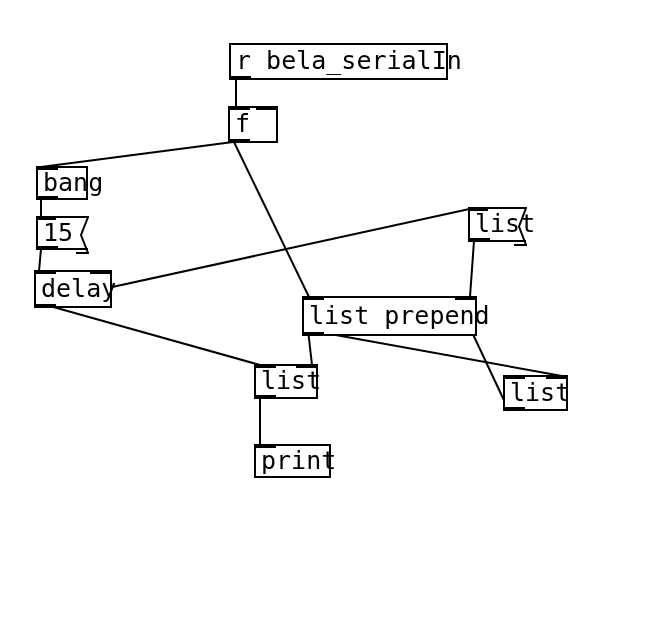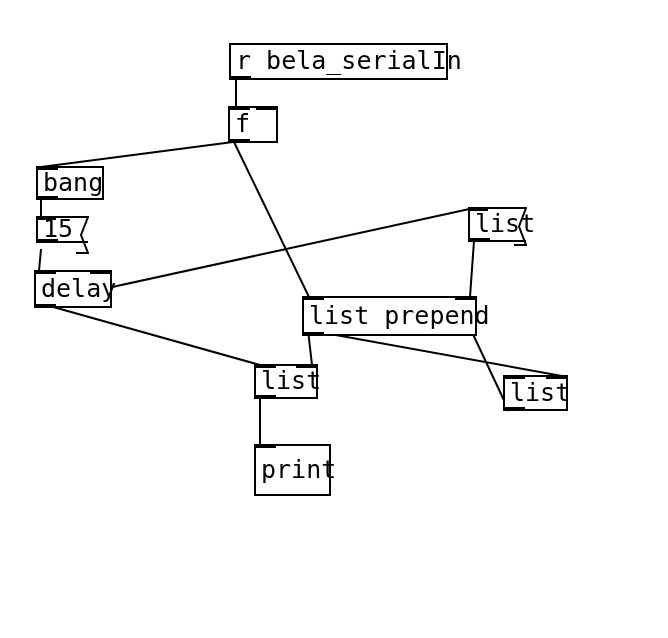--- a/index.html
+++ b/index.html
@@ -80,25 +80,25 @@
       <line x1="39" y1="303" x2="474" y2="208" stroke="#000000" stroke-width="2"></line>
       <line x1="39" y1="303" x2="260" y2="365" stroke="#000000" stroke-width="2"></line>
       <line x1="474" y1="241" x2="470" y2="297" stroke="#000000" stroke-width="2"></line>
       <line x1="308" y1="330" x2="312" y2="365" stroke="#000000" stroke-width="2"></line>
       <line x1="308" y1="330" x2="562" y2="376" stroke="#000000" stroke-width="2"></line>
       <line x1="471" y1="330" x2="509" y2="411" stroke="#000000" stroke-width="2"></line>
       <line x1="260" y1="398" x2="260" y2="445" stroke="#000000" stroke-width="2"></line>
     </svg>
 <div class="pdbox" style="left: 229px; top: 43px; width: 219px; height: 37px;"><span class="lbl">r bela_serialIn</span><span class="nub out l" style="width: 22px;"></span></div>
     <div class="pdbox" style="left: 228px; top: 106px; width: 50px; height: 37px;"><span class="lbl">f</span><span class="nub in l" style="width: 22px;"></span><span class="nub in r" style="width: 22px;"></span><span class="nub out l" style="width: 22px;"></span></div>
-    <div class="pdbox" style="left: 36px; top: 166px; width: 68px; height: 34px;"><span class="lbl">bang</span><span class="nub in l" style="width: 22px;"></span><span class="nub out l" style="width: 22px;"></span></div>
-    <div class="pdbox pdmsg" style="left: 36px; top: 216px; width: 52px; height: 27px;"><span class="lbl">15</span><svg class="flag" viewBox="0 0 14 38" preserveAspectRatio="none">
+    <div class="pdbox" style="left: 36px; top: 166px; width: 52px; height: 34px;"><span class="lbl">bang</span><span class="nub in l" style="width: 22px;"></span><span class="nub out l" style="width: 22px;"></span></div>
+    <div class="pdbox pdmsg" style="left: 36px; top: 216px; width: 52px; height: 34px;"><span class="lbl">15</span><svg class="flag" viewBox="0 0 14 38" preserveAspectRatio="none">
         <path d="M1,1 L13,1 L6,19 L13,37 L1,37" fill="none" stroke="#000000" stroke-width="2"></path>
       </svg><span class="nub in l" style="width: 20px;"></span><span class="nub out l" style="width: 22px;"></span></div>
     <div class="pdbox" style="left: 34px; top: 270px; width: 78px; height: 38px;"><span class="lbl">delay</span><span class="nub in l" style="width: 22px;"></span><span class="nub in r" style="width: 22px;"></span><span class="nub out l" style="width: 22px;"></span></div>
     <div class="pdbox pdmsg" style="left: 468px; top: 207px; width: 58px; height: 35px;"><span class="lbl">list</span><svg class="flag" viewBox="0 0 14 39" preserveAspectRatio="none">
         <path d="M1,1 L13,1 L6,19.5 L13,38 L1,38" fill="none" stroke="#000000" stroke-width="2"></path>
       </svg><span class="nub in l" style="width: 20px;"></span><span class="nub out l" style="width: 22px;"></span></div>
     <div class="pdbox" style="left: 302px; top: 296px; width: 175px; height: 40px;"><span class="lbl">list prepend</span><span class="nub in l" style="width: 22px;"></span><span class="nub in r" style="width: 22px;"></span><span class="nub out l" style="width: 22px;"></span></div>
     <div class="pdbox" style="left: 254px; top: 364px; width: 64px; height: 35px;"><span class="lbl">list</span><span class="nub in l" style="width: 22px;"></span><span class="nub in r" style="width: 22px;"></span><span class="nub out l" style="width: 22px;"></span></div>
     <div class="pdbox" style="left: 503px; top: 375px; width: 65px; height: 36px;"><span class="lbl">list</span><span class="nub in l" style="width: 22px;"></span><span class="nub in r" style="width: 22px;"></span><span class="nub out l" style="width: 22px;"></span></div>
-    <div class="pdbox" style="left: 254px; top: 444px; width: 77px; height: 52px;"><span class="lbl">print</span><span class="nub in l" style="width: 22px;"></span></div>
+    <div class="pdbox" style="left: 254px; top: 444px; width: 77px; height: 34px;"><span class="lbl">print</span><span class="nub in l" style="width: 22px;"></span></div>
   </div>
 
 </body></html>

